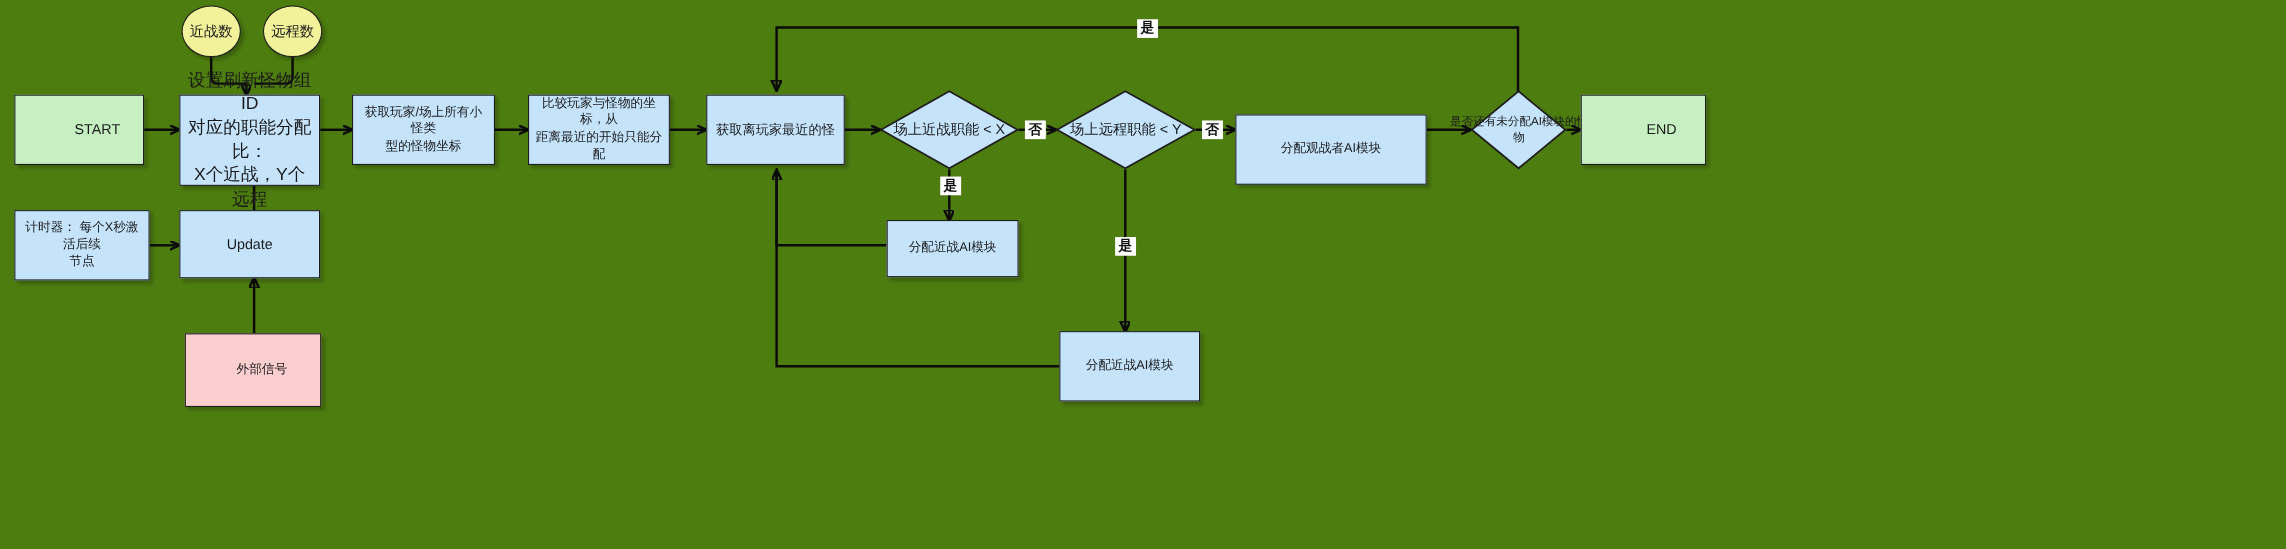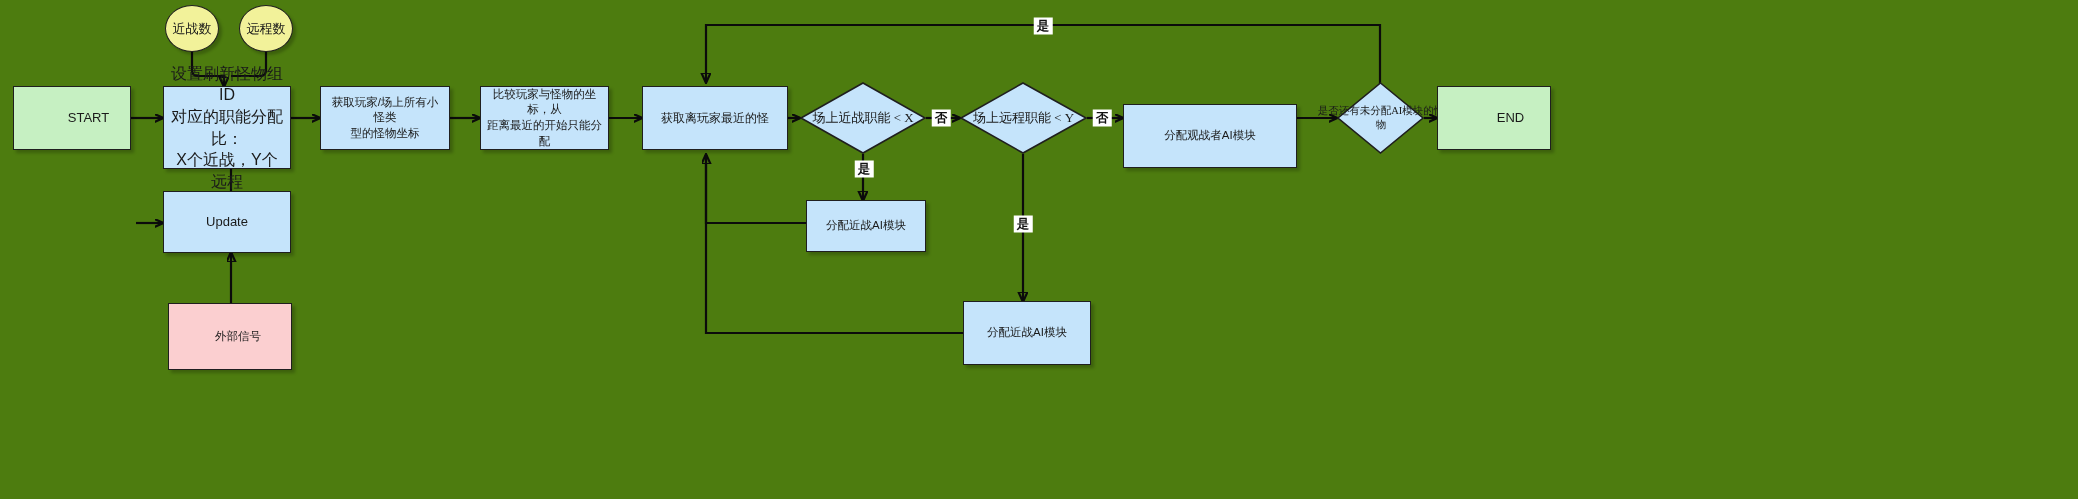--- a/index.html
+++ b/index.html
@@ -9,21 +9,21 @@
   .node{position:absolute;box-sizing:border-box;display:flex;align-items:center;justify-content:center;text-align:center;color:#1a1a1a;font-size:13px;line-height:1.35;}
   .rect{border:1.6px solid #1f1f1f;background:#c5e4fb;box-shadow:3px 3px 3px rgba(0,0,0,0.22);}
   .rect.green{background:#c6f0c2;padding-left:33px;}
   .rect.pink{background:#fbcfd0;}
   .rect .txt{padding:2px 6px;white-space:pre-line;}
 
   .circle{border:1.6px solid #1f1f1f;background:#f2f29a;border-radius:50%;box-shadow:3px 3px 3px rgba(0,0,0,0.22);}
 
   .diamond{position:absolute;}
   .diamond svg{position:absolute;left:0;top:0;overflow:visible;}
-  .diamond .dtxt{position:absolute;left:0;top:0;width:100%;height:100%;display:flex;align-items:center;justify-content:center;font-size:13px;color:#1a1a1a;text-align:center;font-family:Liberation Serif, serif;}
+  .diamond .dtxt{position:absolute;left:0;top:0;width:100%;height:100%;display:flex;align-items:center;justify-content:center;font-size:13px;color:#1a1a1a;text-align:center;}
 
   .edges{position:absolute;left:0;top:0;width:2078px;height:499px;pointer-events:none;}
   .edges path,.edges line{stroke:#0b0b0b;stroke-width:2.2px;fill:none;}
   .elabel{position:absolute;font-size:12.5px;font-weight:bold;color:#111;background:#fff;padding:0 3px;transform:translate(-50%,-50%);}
 </style>
 </head>
 <body>
 
 <div id="canvas">
 
@@ -88,40 +88,44 @@
   <div class="node rect green" style="left:13px;top:86px;width:118px;height:64px;">
     <span class="txt">START</span>
   </div>
 
   <div class="node rect" style="left:163px;top:86px;width:128px;height:83px;font-size:16px;">
     <span class="txt">设置刷新怪物组ID
 对应的职能分配比：
 X个近战，Y个远程</span>
   </div>
 
+  <div class="node rect" style="left:13px;top:191px;width:123px;height:64px;font-size:11.5px;">
+    <span class="txt">计时器： 每个X秒激活后续
+节点</span>
+  </div>
 
   <div class="node rect" style="left:163px;top:191px;width:128px;height:62px;">
     <span class="txt">Update</span>
   </div>
 
   <div class="node rect pink" style="left:168px;top:303px;width:124px;height:67px;font-size:11.5px;padding-left:16px;">
     <span class="txt">外部信号</span>
   </div>
 
   <div class="node rect" style="left:320px;top:86px;width:130px;height:64px;font-size:11.5px;">
     <span class="txt">获取玩家/场上所有小怪类
 型的怪物坐标</span>
   </div>
 
   <div class="node rect" style="left:480px;top:86px;width:129px;height:64px;font-size:11.5px;">
     <span class="txt">比较玩家与怪物的坐标，从
 距离最近的开始只能分配</span>
   </div>
 
-  <div class="node rect" style="left:642px;top:86px;width:146px;height:64px;font-size:12px;">
+  <div class="node rect" style="left:642px;top:86px;width:126px;height:64px;font-size:12px;">
     <span class="txt">获取离玩家最近的怪</span>
   </div>
 
   <div class="diamond" style="left:800px;top:82px;width:126px;height:72px;">
     <svg width="126" height="72">
       <polygon points="63,1 125,36 63,71 1,36" fill="#c5e4fb" stroke="#1f1f1f" stroke-width="1.6"></polygon>
     </svg>
     <div class="dtxt">场上近战职能 &lt; X</div>
   </div>
 

